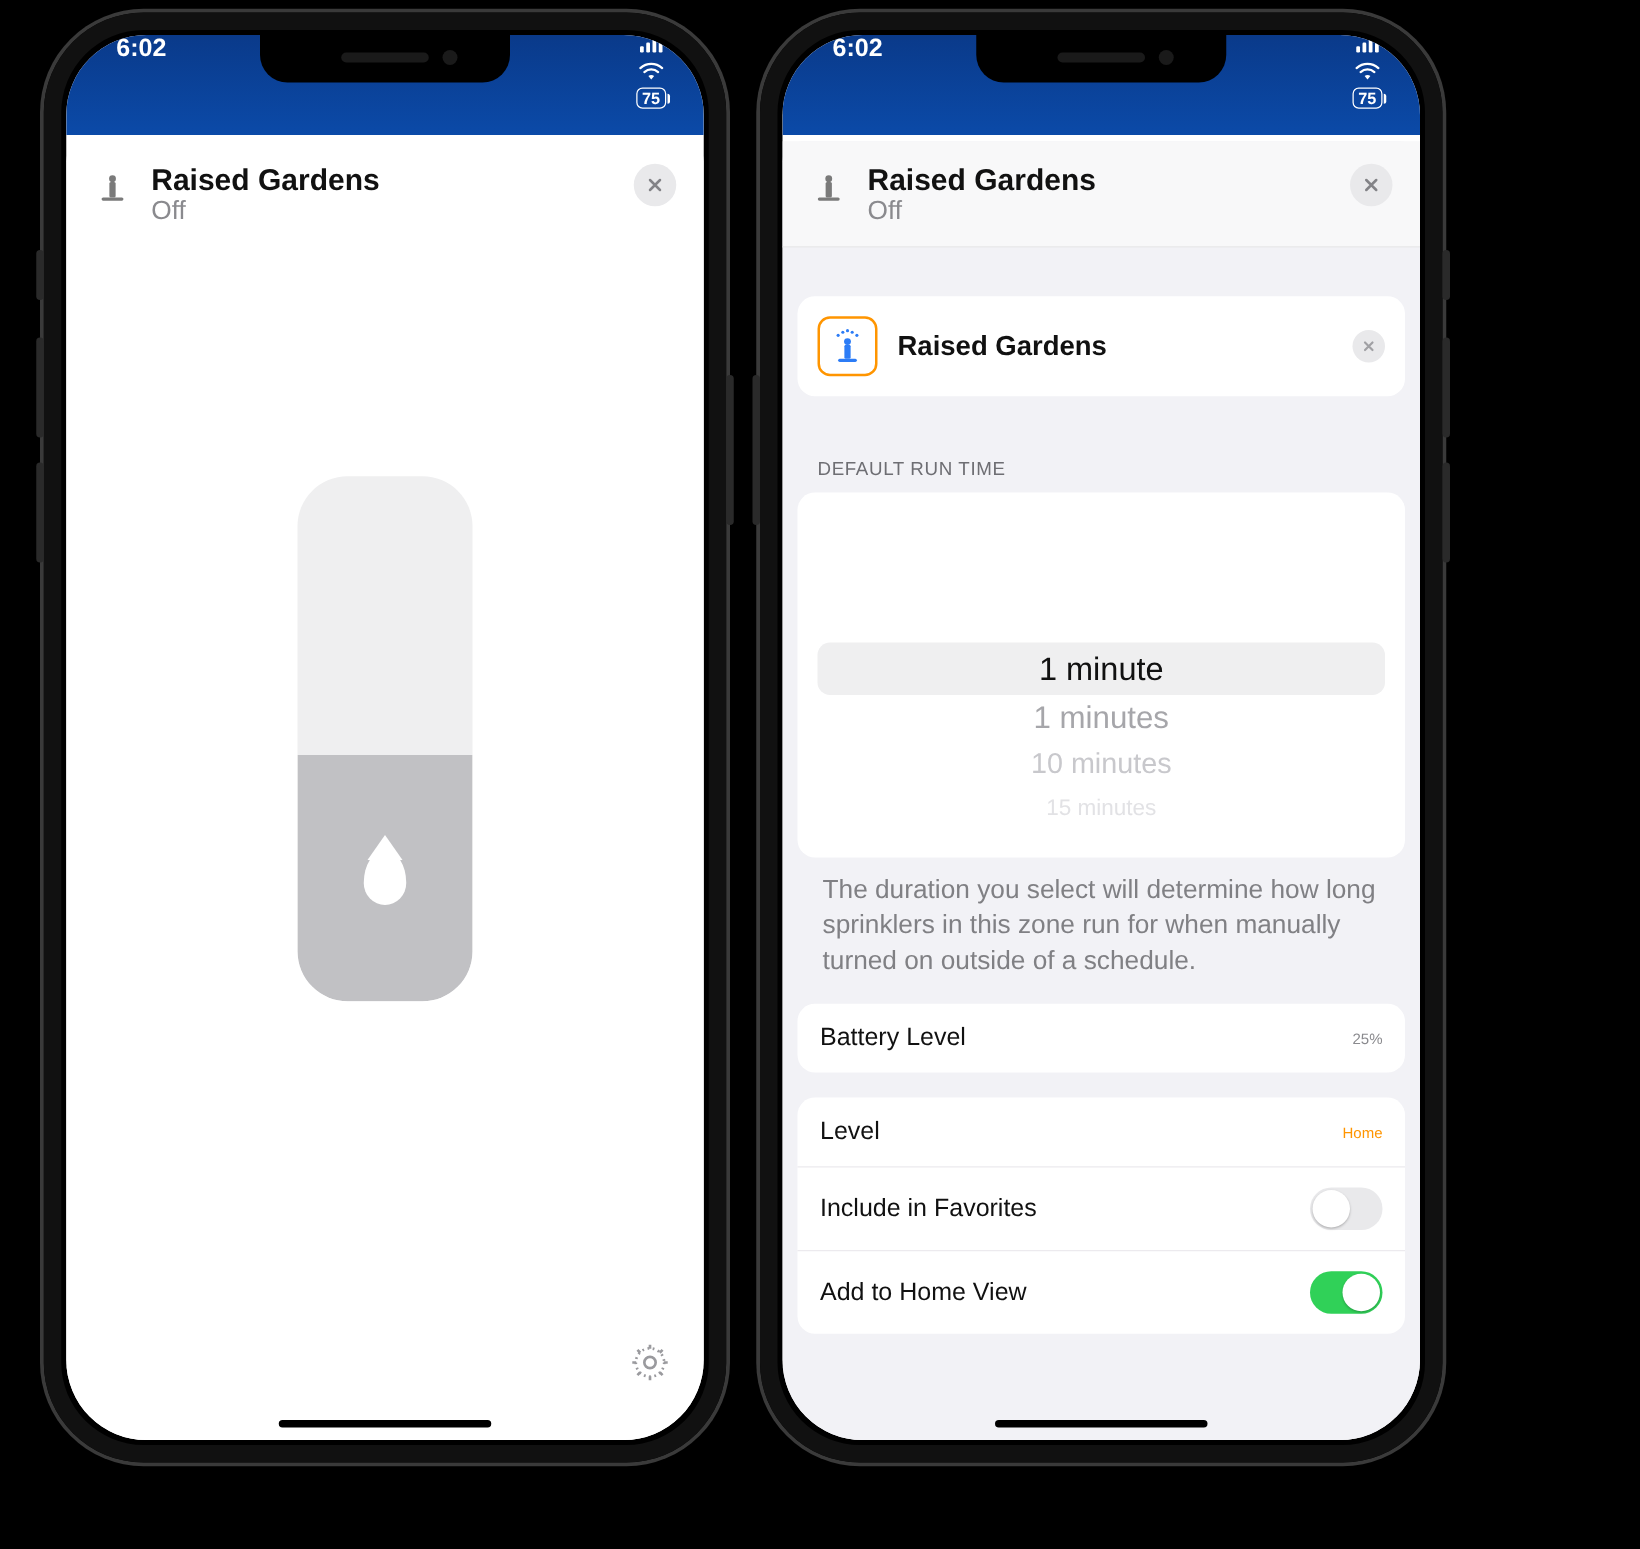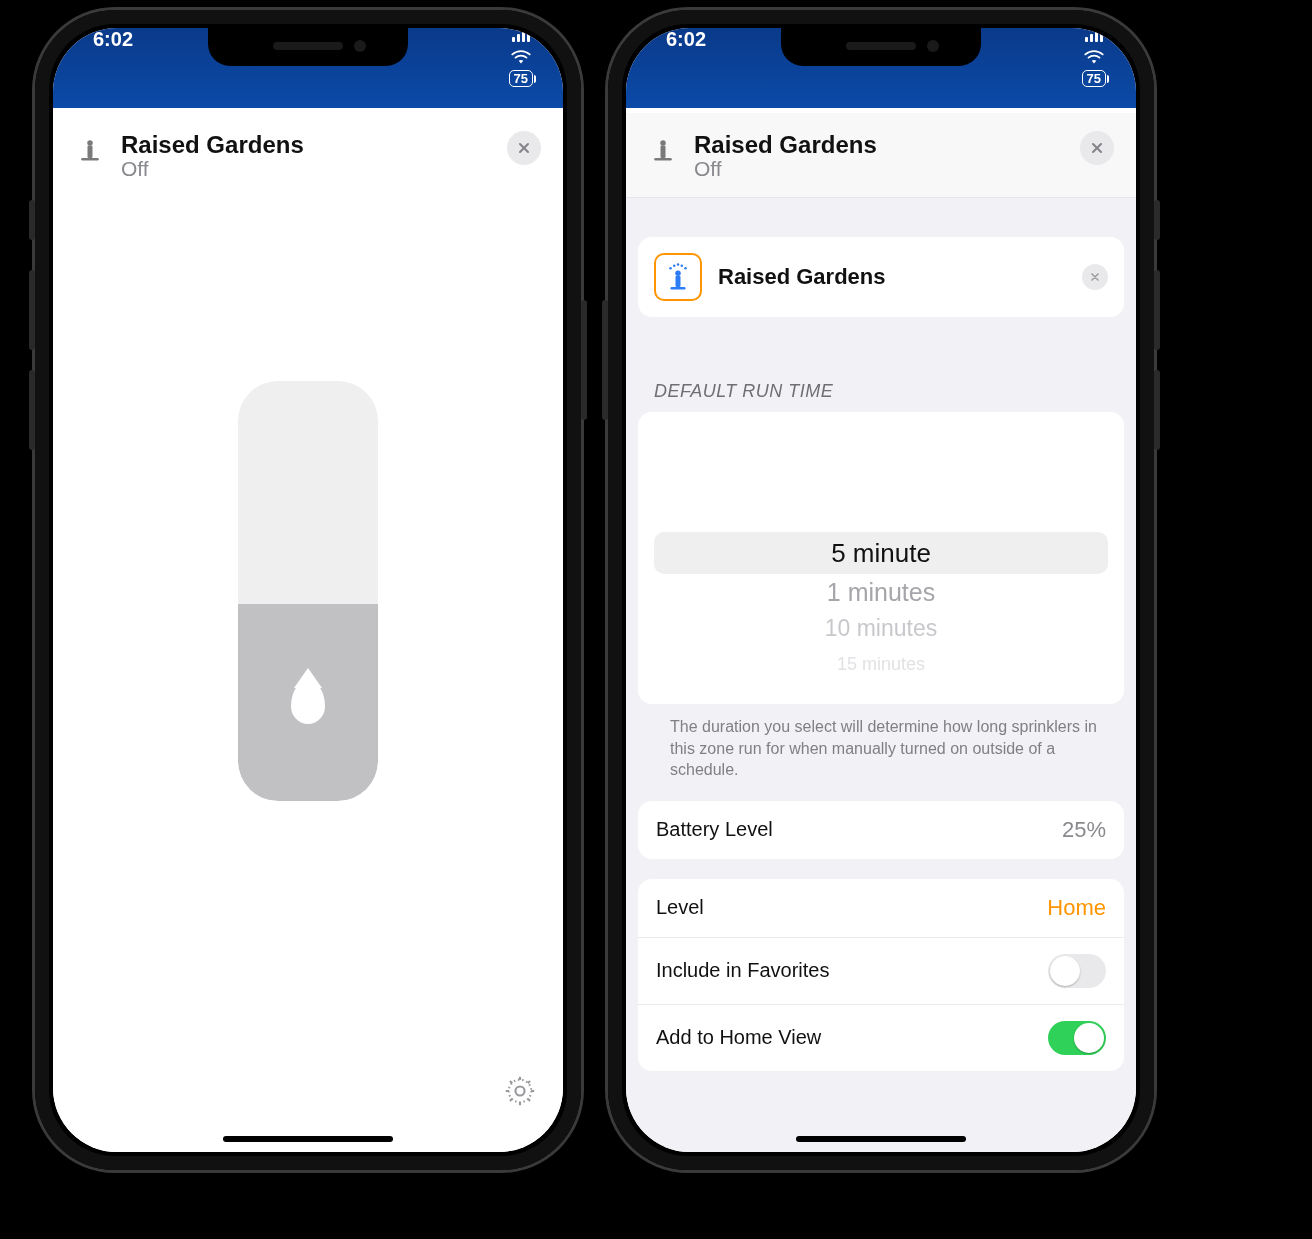--- a/index.html
+++ b/index.html
@@ -168,48 +168,48 @@
   .tile-icon {
     width:48px; height:48px; border:2px solid #ff9500; border-radius:10px;
     display:flex; align-items:center; justify-content:center; color:#2c7cf6;
   }
   .tile-title { font-size:22px; font-weight:700; flex:1; color:#111; }
   .tile-clear {
     width:26px; height:26px; border-radius:50%; background:#e9e9eb;
     display:flex; align-items:center; justify-content:center; color:#a0a0a4;
   }
   .sect-label {
-    margin: 64px 28px 10px 28px; color:#6e6e73; font-size:18px; letter-spacing:0.5px;font-style:italic;
+    margin: 50px 28px 10px 28px; color:#6e6e73; font-size:15px; letter-spacing:0.5px;
   }
   .picker-card {
     margin: 0 12px; background:#fff; border-radius:14px; height:292px;
     position:relative; overflow:hidden;
   }
   .picker {
     position:absolute; left:16px; right:16px; top:120px; text-align:center;
   }
   .picker .sel {
     background:#efeff0; border-radius:10px; height:42px; line-height:42px;
     font-size:26px; font-weight:500; color:#111;
   }
   .picker .opt { height:36px; line-height:36px; font-size:25px; color:#a6a6aa; }
   .picker .opt.fade1 { color:#c8c8cc; font-size:23px; }
   .picker .opt.fade2 { color:#e2e2e5; font-size:18px; }
   .help {
-    margin: 12px 28px 0 44px; color:#808084; font-size:16px; line-height:1.35;
+    margin: 12px 28px 0 32px; color:#808084; font-size:21px; line-height:1.35;
   }
   .row-card {
     margin: 20px 12px 0 12px; background:#fff; border-radius:14px;
   }
   .row {
     display:flex; align-items:center; justify-content:space-between;
     padding:16px 18px; font-size:20px; color:#111;
   }
   .row + .row { border-top:1px solid #eceaee; }
-  .row .val { color:#8a8a8e; font-size:22px; }
+  .row .val { color:#8a8a8e; font-size:12px; }
   .row .val.accent { color:#ff9500; }
   .toggle {
     width:58px; height:34px; border-radius:20px; position:relative; cursor:pointer;
   }
   .toggle.on { background:#30d158; }
   .toggle.off { background:#e9e9eb; }
   .toggle::after{
     content:""; position:absolute; top:2px; width:30px; height:30px; background:#fff;
     border-radius:50%; box-shadow:0 1px 2px rgba(0,0,0,0.25);
   }
@@ -353,21 +353,21 @@
             <svg width="12" height="12" viewBox="0 0 24 24">
                 <path d="M6 6 L18 18 M18 6 L6 18" stroke="currentColor" stroke-width="3.5" stroke-linecap="round"></path>
               </svg>
           </div>
         </div>
 
         <div class="sect-label">DEFAULT RUN TIME</div>
 
         <div class="picker-card">
           <div class="picker">
-            <div class="sel">5 minute</div>
+            <div class="sel">1 minute</div>
             <div class="opt">1 minutes</div>
             <div class="opt fade1">10 minutes</div>
             <div class="opt fade2">15 minutes</div>
           </div>
         </div>
 
         <div class="help">The duration you select will determine how long sprinklers in this zone run for when manually turned on outside of a schedule.</div>
 
         <div class="row-card">
           <div class="row">

